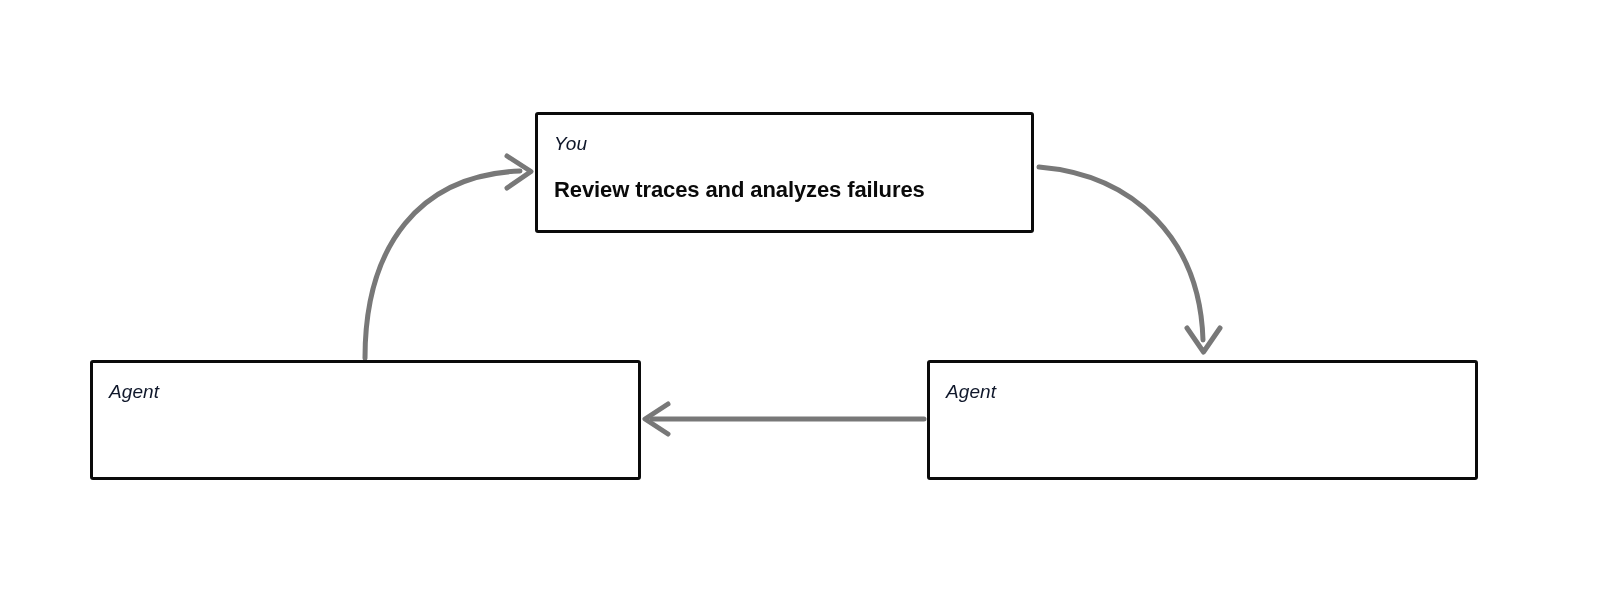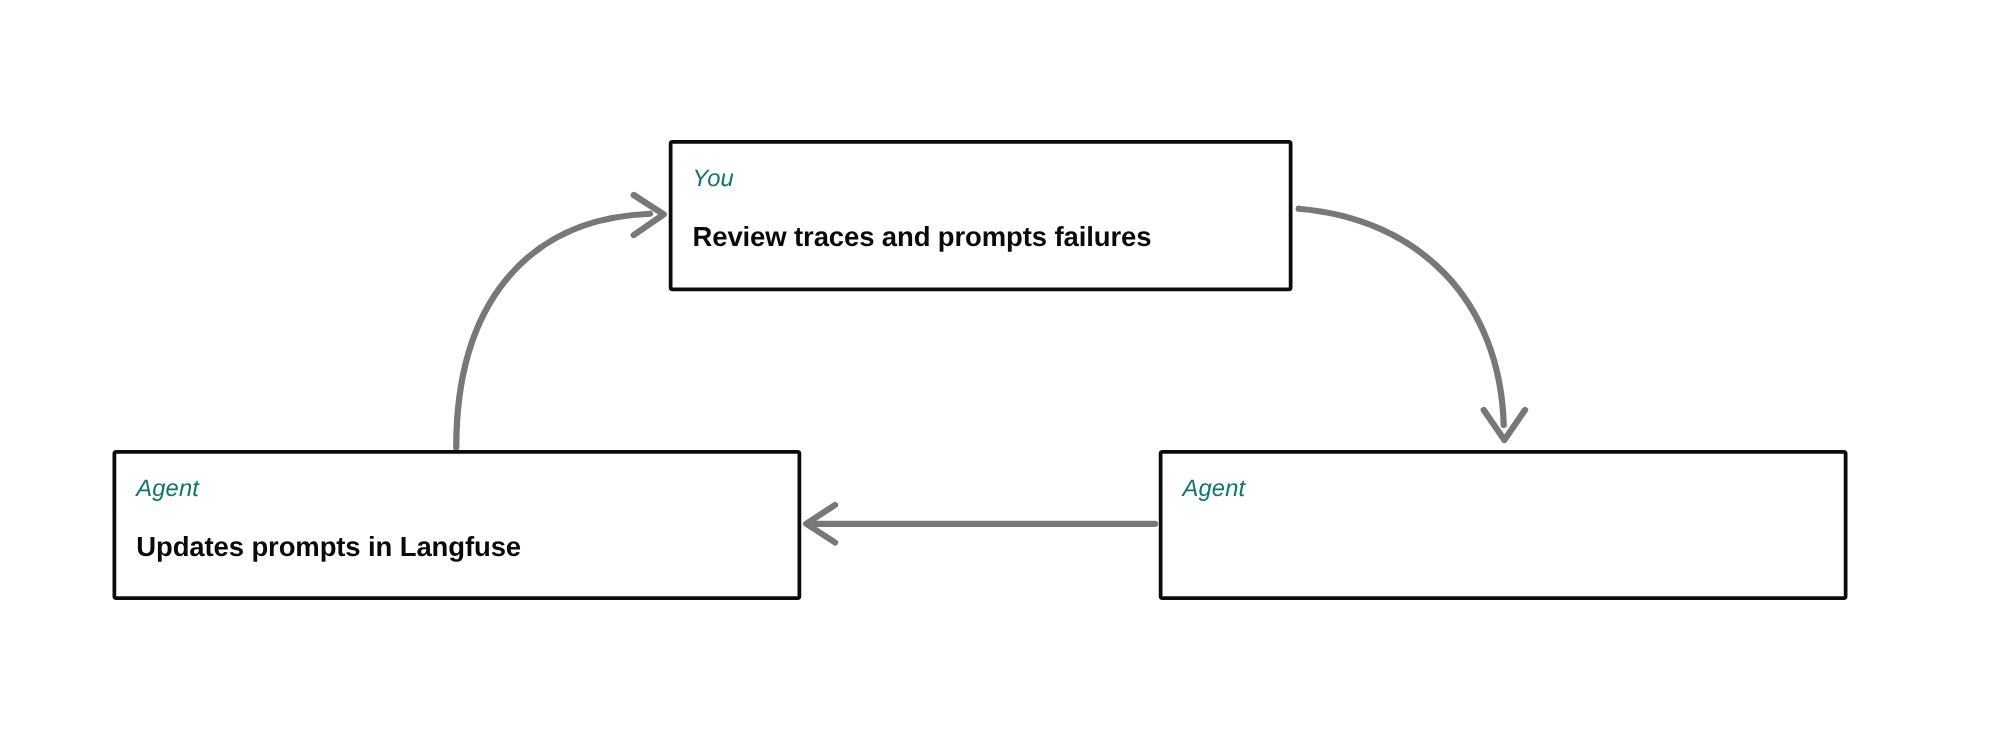--- a/index.html
+++ b/index.html
@@ -41,21 +41,21 @@
     padding: 18px 16px 14px 16px;
     display: flex;
     flex-direction: column;
     justify-content: flex-start;
   }
 
   .node-role {
     font-size: 19px;
     font-style: italic;
     font-weight: 400;
-    color: #0f766e;
+    color: #0f172a;
     line-height: 1.15;
     letter-spacing: 0.1px;
   }
 
   .node-title {
     margin-top: 22px;
     font-size: 22px;
     font-weight: 700;
     color: #0a0a0a;
     line-height: 1.2;
@@ -101,25 +101,24 @@
     </g>
 
     <g>
       <path d="M 924,419 L 652,419" fill="none" stroke="#787878" stroke-width="5" stroke-linecap="round" stroke-linejoin="round"></path>
       <path d="M 668,404 L 645,419 L 668,434" fill="none" stroke="#787878" stroke-width="5" stroke-linecap="round" stroke-linejoin="round"></path>
     </g>
   </svg>
 
   <div class="node" id="node-you">
     <span class="node-role">You</span>
-    <span class="node-title">Review traces and prompts failures</span>
+    <span class="node-title">Review traces and analyzes failures</span>
   </div>
 
   <div class="node" id="node-updates">
     <span class="node-role">Agent</span>
-    <span class="node-title">Updates prompts in Langfuse</span>
   </div>
 
   <div class="node" id="node-fetches">
     <span class="node-role">Agent</span>
   </div>
 
 </div>
 
 </body></html>

